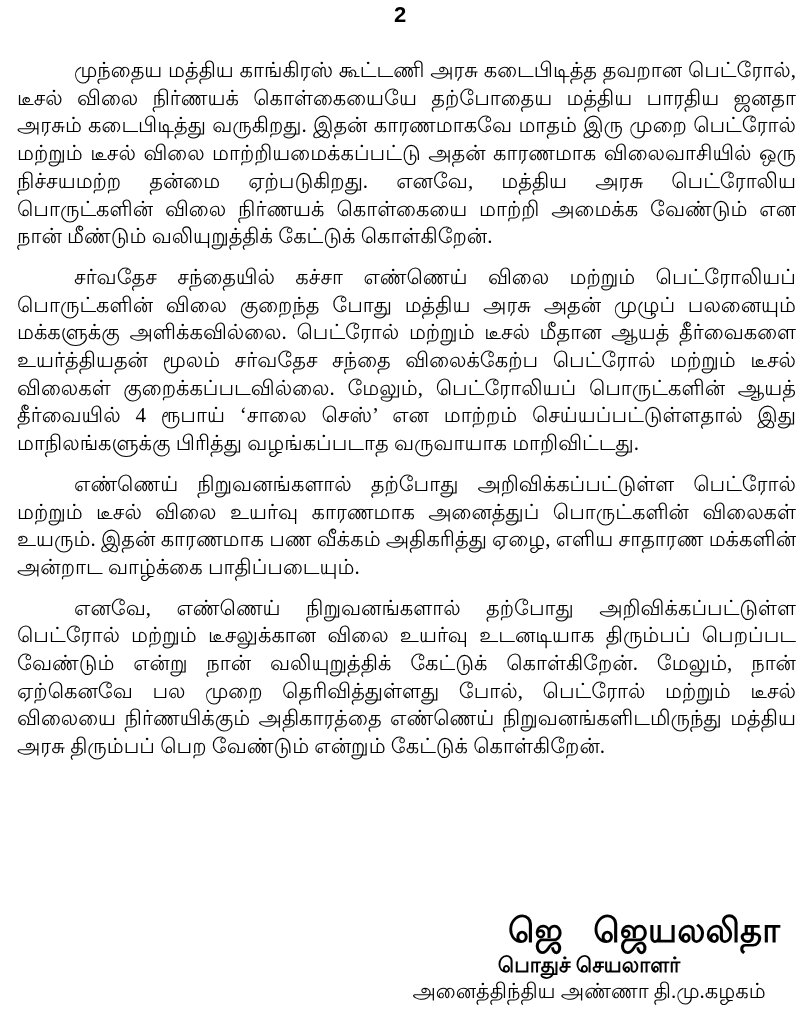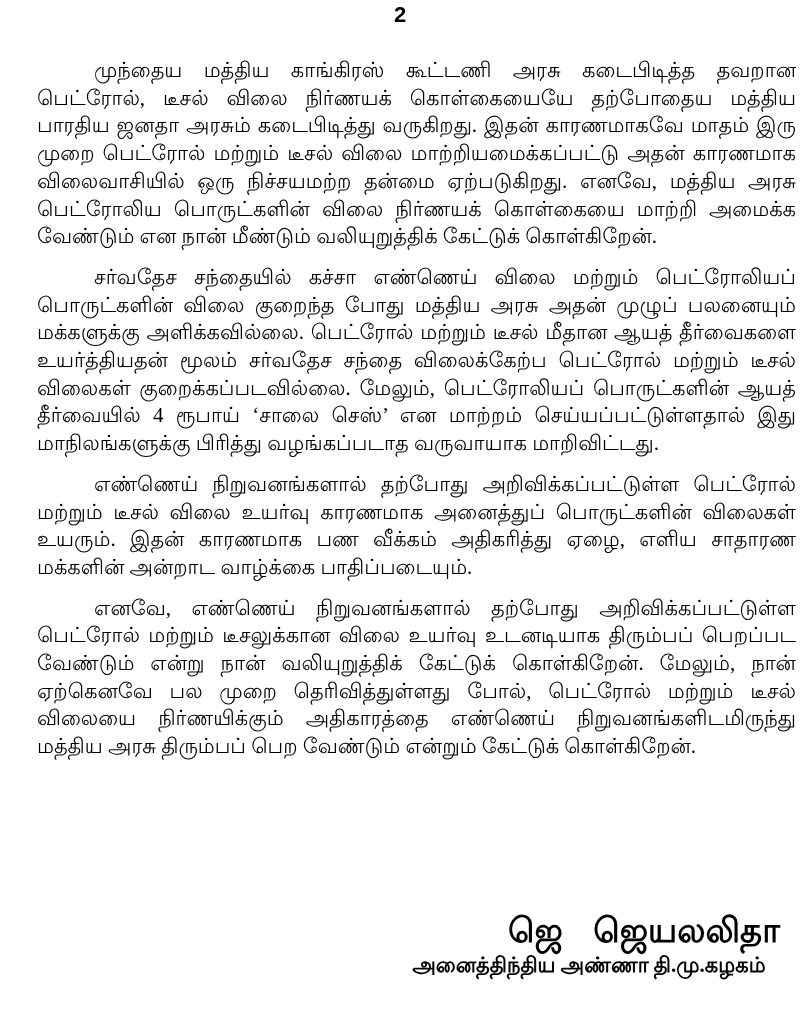--- a/index.html
+++ b/index.html
@@ -17,25 +17,24 @@
   }
   .page-number {
     text-align: center;
     font-family: "Liberation Sans", sans-serif;
     font-weight: bold;
     font-size: 22px;
     line-height: 24px;
     padding-top: 3px;
   }
   .doc-body {
-    padding: 30px 4px 0 3px;
+    padding: 30px 4px 0 17px;
     font-size: 21px;
     line-height: 27.7px;
     text-align: justify;
-    margin-left: 34px;
   }
   .para {
     margin: 0 0 13px 0;
     text-indent: 57px;
   }
   .signature-block {
     position: absolute;
     top: 910px;
     right: 20px;
     width: 382px;
@@ -49,33 +48,34 @@
     white-space: nowrap;
     text-align: right;
   }
   .sig-title {
     font-size: 21px;
     font-weight: bold;
     line-height: 26px;
   }
   .sig-org {
     font-size: 21px;
-    font-weight: bold;
+    font-weight: normal;
     line-height: 26px;
     white-space: nowrap;
   }
 </style>
 </head>
 <body>
 
 <div class="page-number">2</div>
 
 <div class="doc-body">
     <p class="para">முந்தைய மத்திய காங்கிரஸ் கூட்டணி அரசு கடைபிடித்த தவறான பெட்ரோல், டீசல் விலை நிர்ணயக் கொள்கையையே தற்போதைய மத்திய பாரதிய ஜனதா அரசும் கடைபிடித்து வருகிறது. இதன் காரணமாகவே மாதம் இரு முறை பெட்ரோல் மற்றும் டீசல் விலை மாற்றியமைக்கப்பட்டு அதன் காரணமாக விலைவாசியில் ஒரு நிச்சயமற்ற தன்மை ஏற்படுகிறது. எனவே, மத்திய அரசு பெட்ரோலிய பொருட்களின் விலை நிர்ணயக் கொள்கையை மாற்றி அமைக்க வேண்டும் என நான் மீண்டும் வலியுறுத்திக் கேட்டுக் கொள்கிறேன்.</p>
     <p class="para">சர்வதேச சந்தையில் கச்சா எண்ணெய் விலை மற்றும் பெட்ரோலியப் பொருட்களின் விலை குறைந்த போது மத்திய அரசு அதன் முழுப் பலனையும் மக்களுக்கு அளிக்கவில்லை. பெட்ரோல் மற்றும் டீசல் மீதான ஆயத் தீர்வைகளை உயர்த்தியதன் மூலம் சர்வதேச சந்தை விலைக்கேற்ப பெட்ரோல் மற்றும் டீசல் விலைகள் குறைக்கப்படவில்லை. மேலும், பெட்ரோலியப் பொருட்களின் ஆயத் தீர்வையில் 4 ரூபாய் ‘சாலை செஸ்’ என மாற்றம் செய்யப்பட்டுள்ளதால் இது மாநிலங்களுக்கு பிரித்து வழங்கப்படாத வருவாயாக மாறிவிட்டது.</p>
     <p class="para">எண்ணெய் நிறுவனங்களால் தற்போது அறிவிக்கப்பட்டுள்ள பெட்ரோல் மற்றும் டீசல் விலை உயர்வு காரணமாக அனைத்துப் பொருட்களின் விலைகள் உயரும். இதன் காரணமாக பண வீக்கம் அதிகரித்து ஏழை, எளிய சாதாரண மக்களின் அன்றாட வாழ்க்கை பாதிப்படையும்.</p>
     <p class="para">எனவே, எண்ணெய் நிறுவனங்களால் தற்போது அறிவிக்கப்பட்டுள்ள பெட்ரோல் மற்றும் டீசலுக்கான விலை உயர்வு உடனடியாக திரும்பப் பெறப்பட வேண்டும் என்று நான் வலியுறுத்திக் கேட்டுக் கொள்கிறேன். மேலும், நான் ஏற்கெனவே பல முறை தெரிவித்துள்ளது போல், பெட்ரோல் மற்றும் டீசல் விலையை நிர்ணயிக்கும் அதிகாரத்தை எண்ணெய் நிறுவனங்களிடமிருந்து மத்திய அரசு திரும்பப் பெற வேண்டும் என்றும் கேட்டுக் கொள்கிறேன்.</p>
   </div>
 
 <div class="signature-block">
   <div class="sig-name">ஜெ ஜெயலலிதா</div>
+  <div class="sig-title">பொதுச் செயலாளர்</div>
   <div class="sig-org">அனைத்திந்திய அண்ணா தி.மு.கழகம்</div>
 </div>
 
 </body></html>

